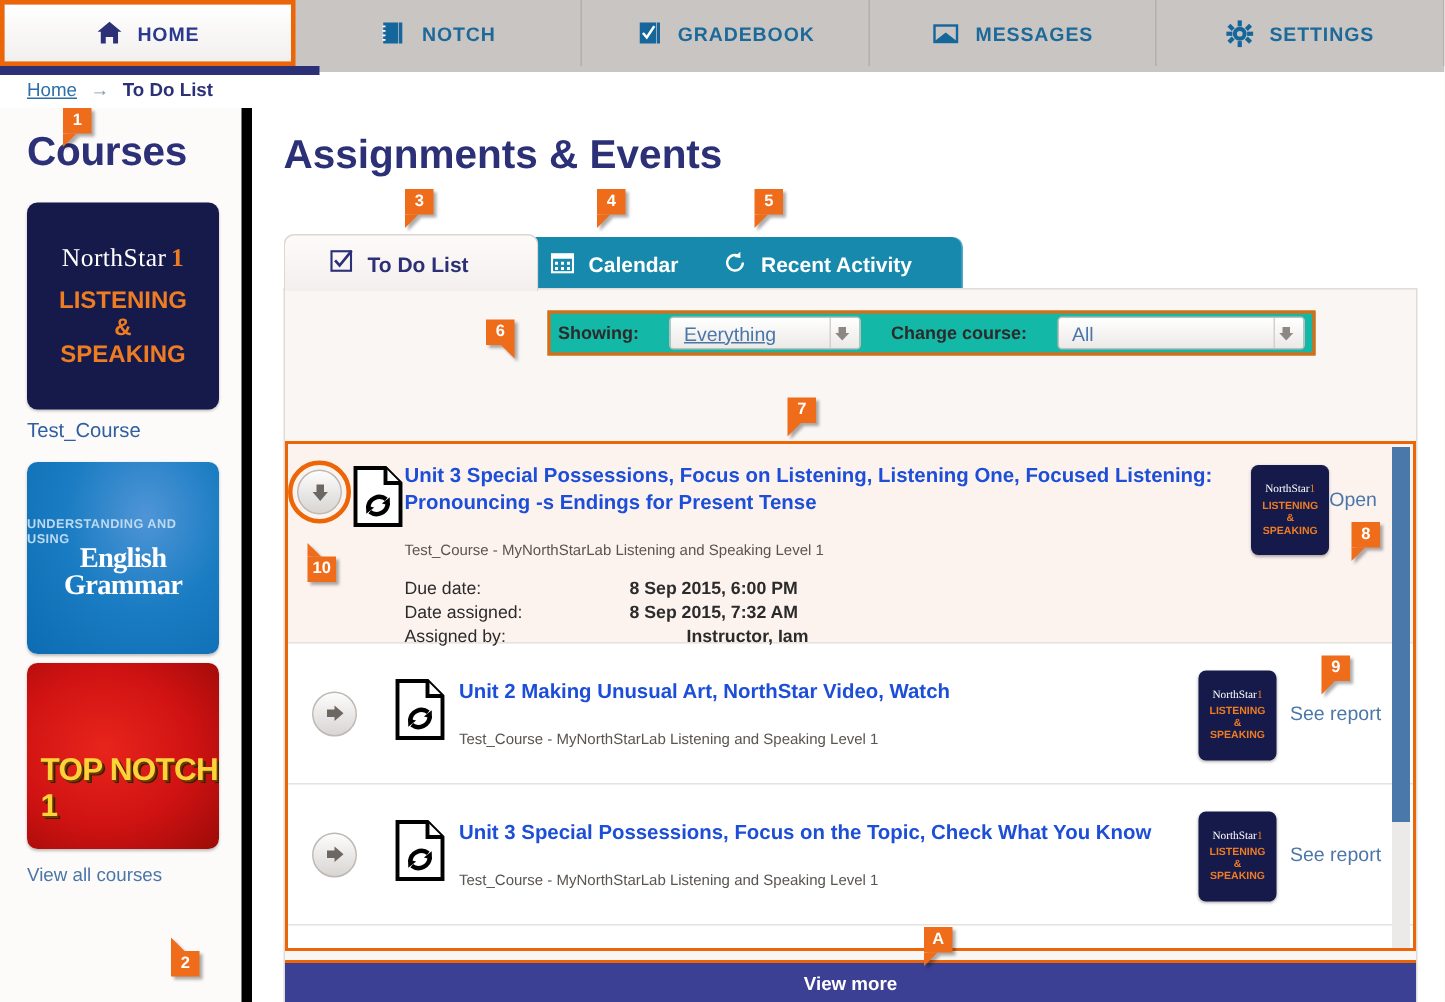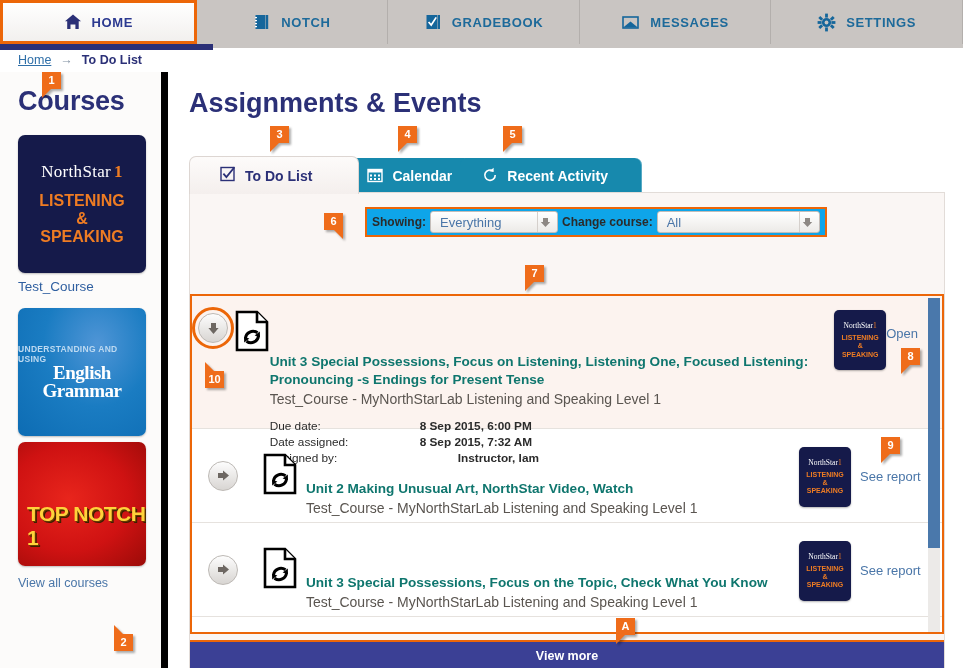--- a/index.html
+++ b/index.html
@@ -118,32 +118,32 @@
   }
   .tab.teal { background:#1789ad; color:#fff; margin-left:-14px;
               box-shadow: inset -1px 0 0 rgba(255,255,255,.28); }
   .tab.teal.t2 { padding-right:34px; }
 
   .panel {
     position:absolute; left:20px; top:120px; width:756px; height:512px;
     background:#faf6f4; border:1px solid #e2dcd8;
   }
   .filterrow {
-    position:absolute; left:175px; top:14px; width:462px; height:30px;
-    border:2px solid #ec6608; background:#0ea5e9;
-    display:flex; align-items:center; gap:4px; padding: 0 5px;
+    position:absolute; left:175px; top:14px; width:512px; height:30px;
+    border:2px solid #ec6608; background:#14b8a6;
+    display:flex; align-items:center; gap:20px; padding: 0 5px;
   }
   .flabel { font-size:12px; font-weight:bold; color:#2b2b2b; }
   .select {
     height:22px; background: linear-gradient(#ffffff,#eceae7);
     border:1px solid #c3bdb9; border-radius:3px;
     display:flex; align-items:center; justify-content:space-between;
     font-size:13px; color:#4a76a8; padding: 0 4px 0 9px; cursor:pointer;
   }
-  .select.small { width:128px; }
+  .select.small { width:128px;text-decoration:underline; }
   .select.wide { flex:1 1 auto; }
   .caret { width:16px; display:flex; justify-content:center; align-items:center;
            border-left:1px solid #d5d0cc; height:20px; }
 
   .todaybar {
     position:absolute; left:0; top:60px; width:754px; height:40px;
     background:#f1ebe8; border-bottom:1px solid #ded7d3;
     display:flex; align-items:center; padding-left:20px;
   }
   .todaybar span { font-size:15px; font-weight:bold; color:#2b3077; }
@@ -166,22 +166,22 @@
     width:30px; height:30px; border-radius:50%;
     background: linear-gradient(#fdfdfd,#d8d5d2);
     border:1px solid #bdb9b5;
     display:flex; align-items:center; justify-content:center;
     cursor:pointer;
   }
   .arrowbtn.hl { outline:3px solid #ec6608; outline-offset:3px; }
   .col-doc { width:52px; display:flex; justify-content:center; padding-top:2px; }
   .row.collapsed .col-doc { padding-top:0; }
   .col-body { flex:1 1 auto; padding-right:8px; }
-  .r-title { color:#0f766e; font-weight:bold; font-size:13.6px; line-height:1.33;margin-top:45px; }
-  .r-course { color:#5a5550; font-size:14px; margin-top:2px; }
+  .r-title { color:#1d4ed8; font-weight:bold; font-size:13.6px; line-height:1.33; }
+  .r-course { color:#5a5550; font-size:10px; margin-top:18px; }
   .detail { margin-top:11px; font-size:11.8px; color:#2b2b2b; }
   .detail table { border-collapse:collapse; }
   .detail td { padding: 1px 0; }
   .detail td.k { width:150px; }
   .detail td.v { font-weight:bold; }
   .detail td.v.indent { padding-left:38px; }
   .col-thumb { width:70px; display:flex; justify-content:center; padding-top:2px; }
   .minibook {
     width:52px; height:60px; border-radius:5px; background:#151a4a;
     display:flex; flex-direction:column; align-items:center; justify-content:center;

